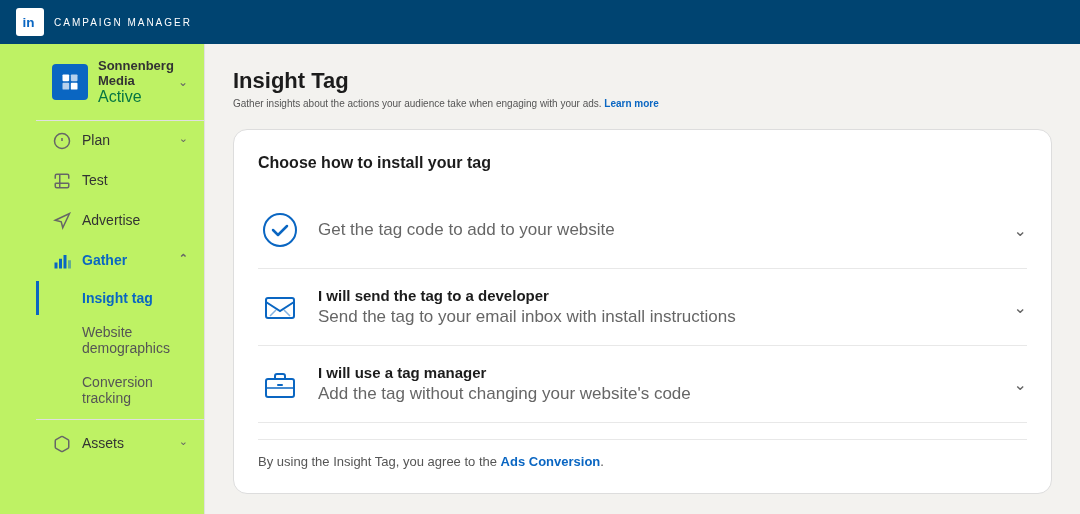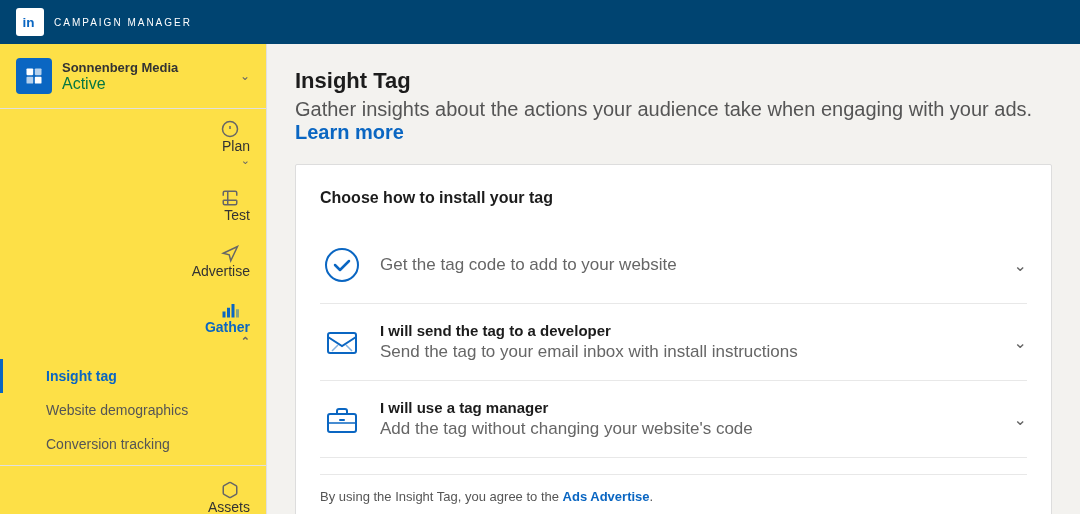--- a/index.html
+++ b/index.html
@@ -39,25 +39,26 @@
     }
 
     
     .layout {
       display: flex;
       height: calc(514px - 44px);
     }
 
     
     .sidebar {
-      width: 267px;
-      background: #fde047;
+      width: 205px;
+      background: #bef264;
       border-right: 1px solid #e0e0e0;
       flex-shrink: 0;
       overflow-y: auto;
+      padding-left: 36px;
     }
 
     .account-section {
       display: flex;
       align-items: center;
       padding: 14px 16px;
       border-bottom: 1px solid #e0e0e0;
       cursor: pointer;
     }
     .account-avatar {
@@ -73,27 +74,26 @@
     }
     .account-avatar svg { width: 20px; height: 20px; }
     .account-info { flex: 1; }
     .account-name { font-weight: 600; font-size: 13px; color: #333; }
     .account-status { color: #057642; font-size: 16px; font-weight: 500; }
     .chevron-down { color: #666; font-size: 12px; }
 
     
     .nav-item {
       display: flex;
-      align-items: flex-end;
+      align-items: flex-start;
       padding: 11px 16px;
       cursor: pointer;
       color: #333;
       font-size: 14px;
       font-weight: 400;
-      flex-direction: column;
     }
     .nav-item .nav-icon { width: 20px; margin-right: 10px; color: #666; display: flex; align-items: center; justify-content: center; }
     .nav-item .nav-label { flex: 1; }
     .nav-item .nav-chevron { color: #666; font-size: 11px; }
     .nav-item.active { color: #0a66c2; font-weight: 600; }
     .nav-item.active .nav-icon { color: #0a66c2; }
 
     .sub-nav-item {
       padding: 9px 16px 9px 46px;
       cursor: pointer;
@@ -107,27 +107,27 @@
     
     .main-content {
       flex: 1;
       background: #f3f2ef;
       overflow-y: auto;
       padding: 24px 28px;
     }
 
     .page-header { margin-bottom: 20px; }
     .page-title { font-size: 22px; font-weight: 600; color: #1c1c1c; margin-bottom: 4px; }
-    .page-subtitle { font-size: 20px; color: #555; }
+    .page-subtitle { font-size: 10px; color: #555; }
     .page-subtitle a { color: #0a66c2; text-decoration: none; font-weight: 600; }
 
     .card {
       background: #fff;
       border: 1px solid #ddd;
-      border-radius: 2px;
+      border-radius: 14px;
       padding: 24px;
     }
 
     .card-title { font-size: 16px; font-weight: 600; color: #1c1c1c; margin-bottom: 20px; }
 
     .option-item {
       display: flex;
       align-items: center;
       padding: 16px 0;
       border-bottom: 1px solid #e8e8e8;
@@ -315,18 +315,18 @@
           </svg>
         </div>
         <div class="option-text">
           <div class="option-title">I will use a tag manager</div>
           <div class="option-desc">Add the tag without changing your website's code</div>
         </div>
         <span class="option-chevron">⌄</span>
       </div>
 
       <div class="card-footer">
-        <span>By using the Insight Tag, you agree to the </span><a href="#">Ads Advertise</a><span>.</span>
+        <span>By using the Insight Tag, you agree to the </span><a href="#">Ads Conversion</a><span>.</span>
       </div>
     </div>
 
   </main>
 </div>
 
 </body></html>

